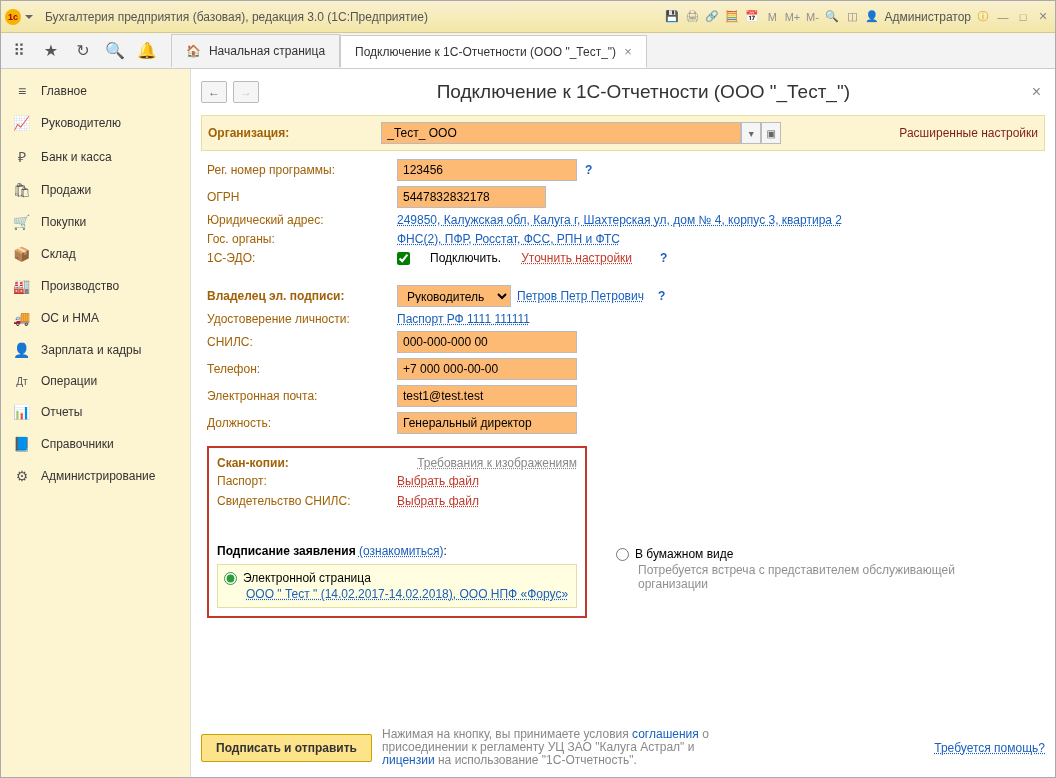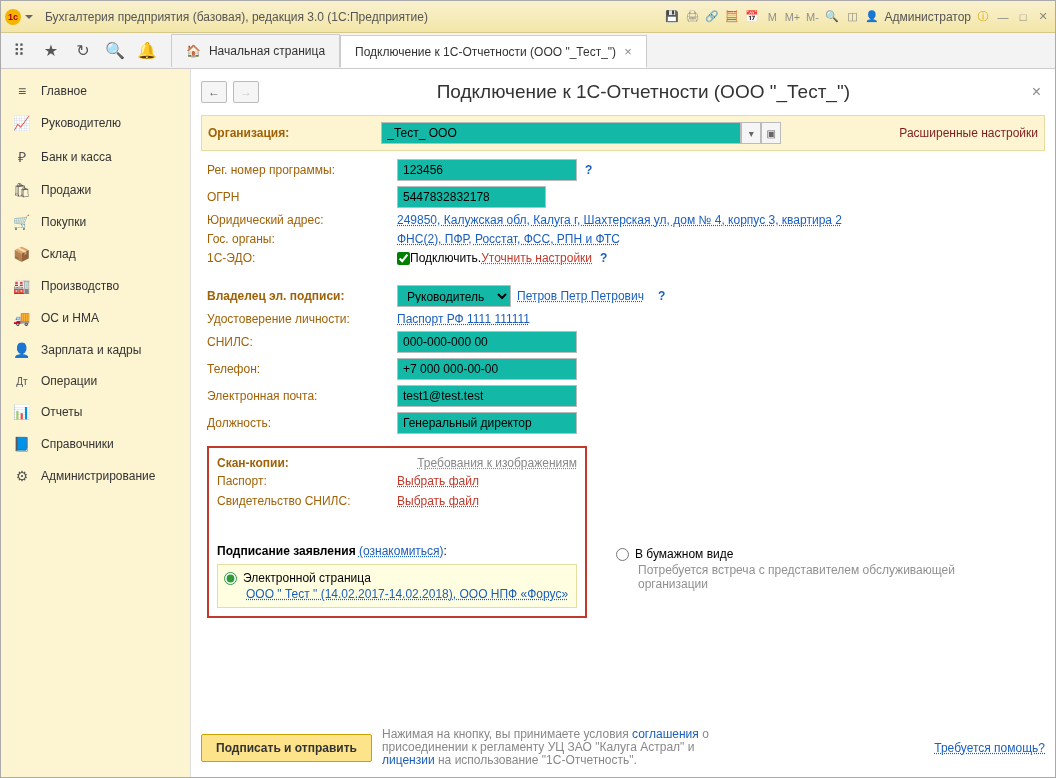--- a/index.html
+++ b/index.html
@@ -25,31 +25,31 @@
 .side-icon { width: 18px; text-align: center; color: #555; font-size: 14px; }
 .content { flex: 1; display: flex; flex-direction: column; min-height: 0; }
 .page-head { display: flex; align-items: center; padding: 10px; gap: 6px; }
 .nav-btn { width: 26px; height: 22px; border: 1px solid #bbb; background: #f5f5f5; display:flex; align-items:center; justify-content:center; color:#666; border-radius:2px; }
 .page-title { flex: 1; text-align: center; font-size: 19px; font-weight: normal; color: #333; }
 .close-x { color:#888; font-size:16px; padding:4px; }
 .page-body { padding: 0 10px 0 10px; overflow-y: auto; flex:1; }
 .org-row { background: #fdf4d2; display: flex; align-items: center; padding: 6px; border: 1px solid #e6dda0; }
 .lbl { color: #a16207; }
 .bold { font-weight: bold; }
-.input, select.input { border: 1px solid #bbb; padding: 3px 5px; background: #14b8a6; height: 22px; }
+.input, select.input { border: 1px solid #bbb; padding: 3px 5px; background: #fdba74; height: 22px; }
 .org-input { width: 360px; }
 .sm-btn { border: 1px solid #bbb; background: #f5f5f5; width:20px; height:22px; display:flex; align-items:center; justify-content:center; color:#666; font-size:10px; }
 .adv-link { color: #7f1d1d; text-decoration-style: dotted; margin-left: auto; }
 .form-grid { display: grid; grid-template-columns: 190px 1fr; column-gap: 0; row-gap: 5px; padding: 8px 6px; align-items: center; }
 .form-grid .lbl { padding-right: 6px; }
 .linkb { color: #1a5fbd; text-decoration: underline; text-decoration-style: dotted; }
 .red-link { color: #c0392b; text-decoration: underline; text-decoration-style: dotted; }
 .grey-link { color: #888; text-decoration: underline; text-decoration-style: dotted; }
 .q { color: #1a5fbd; margin-left: 8px; font-weight: bold; cursor: help; }
-.edo-row { display:flex; align-items:center; gap:0; }
+.edo-row { display:flex; align-items:center; gap:20px; }
 .chk { accent-color: green; }
 .select-wrap { display:flex; align-items:center; gap:6px; }
 .sel { width: 114px; }
 .name-link { color: #1a5fbd; text-decoration: underline; text-decoration-style: dotted; }
 .scan-box { border: 2px solid #c0392b; padding: 8px; margin: 4px 6px 0 6px; width: 380px; }
 .scan-grid { display: grid; grid-template-columns: 180px 1fr; row-gap: 6px; padding-top:4px; }
 .sign-title { margin-top: 8px; }
 .opt-box { border: 1px solid transparent; padding: 6px; width: 380px; }
 .opt-box.highlight { background: #fffee1; border: 1px solid #e6dda0; }
 .radio-row { display:flex; align-items:center; gap:6px; }

